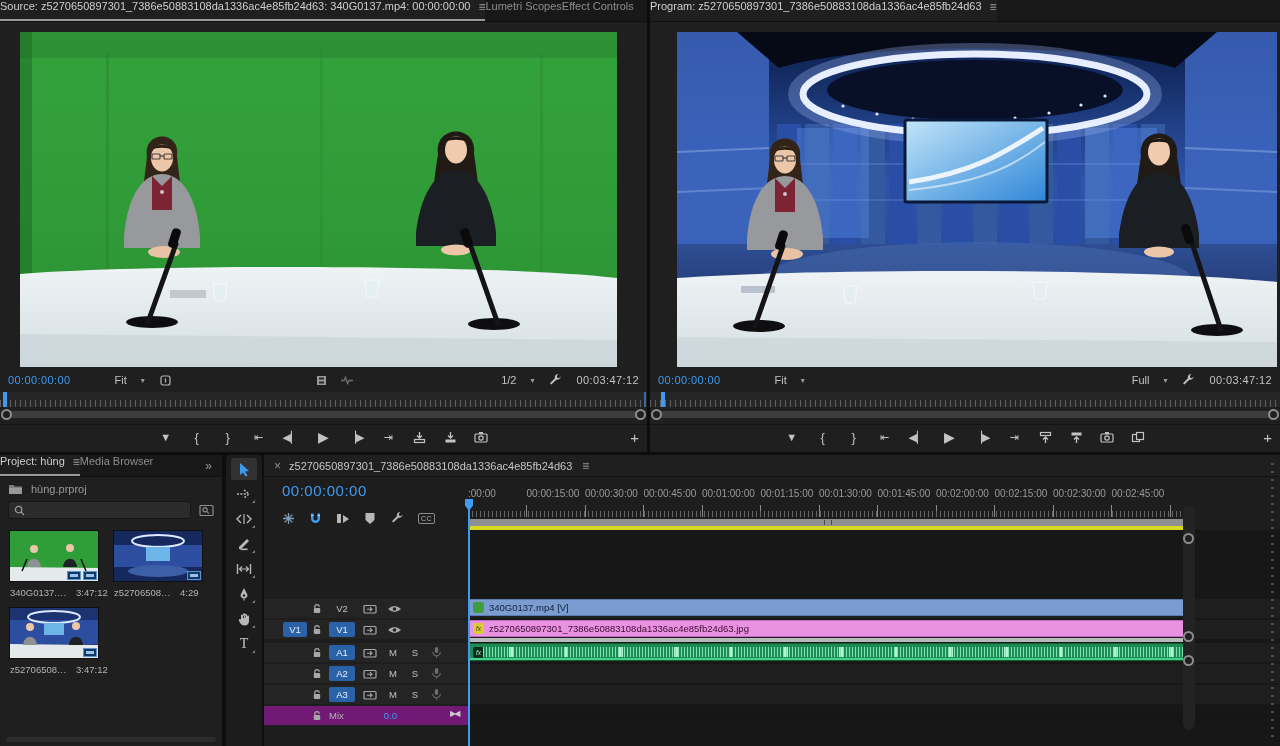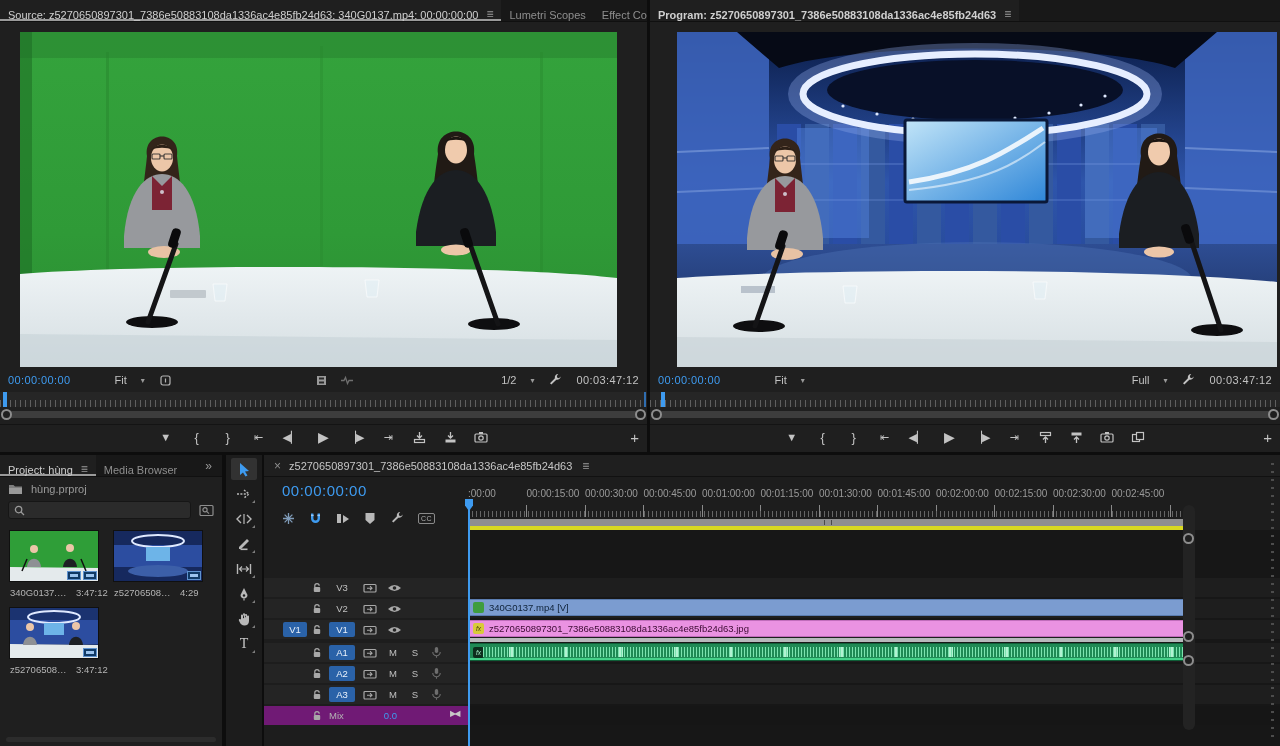--- a/index.html
+++ b/index.html
@@ -2,21 +2,21 @@
 <html><head>
 <meta charset="utf-8">
 <style>
   html,body{margin:0;padding:0;background:#0d0d0d;font-family:"Liberation Sans",sans-serif;}
   .app{position:relative;width:1280px;height:746px;background:#0d0d0d;overflow:hidden;
        -webkit-user-select:none;user-select:none;color:#c8c8c8;}
   .panel{position:absolute;background:#1f1f1f;overflow:hidden;}
   
   .tabbar{height:21px;background:#181818;display:flex;align-items:center;font-size:11px;color:#8e8e8e;
           border-bottom:1px solid #101010;white-space:nowrap;}
-  .tab{padding:0 8px;height:21px;display:flex;align-items:flex-end;gap:6px;cursor:default;}
+  .tab{padding:0 0;height:21px;display:flex;align-items:flex-start;gap:6px;cursor:default;}
   .tab.active{color:#cfcfcf;background:#1f1f1f;box-shadow:inset 0 -2px 0 #9a9a9a;}
   .menu-ic{font-size:12px;color:#9a9a9a;margin-left:2px;}
   .tab-overflow{margin-left:auto;padding:0 10px;color:#9a9a9a;font-size:12px;}
   
   .viewer{position:absolute;background:#151515;}
   .viewer svg{display:block;width:100%;height:100%;}
   .mon-controls{position:absolute;left:0;right:0;top:370px;height:20px;display:flex;align-items:center;
                 font-size:11px;color:#b5b5b5;padding:0 8px;gap:10px;}
   .tc{color:#3e9bf0;letter-spacing:.4px;font-size:11px;}
   .tc.dur{color:#c2c2c2;margin-left:4px;}
@@ -282,21 +282,21 @@
             <rect x="5" y="1" width="4" height="2" fill="#c3c3c3"></rect>
             <circle cx="7" cy="7" r="2.2" fill="none" stroke="#c3c3c3" stroke-width="1.2"></circle>
           </svg>
       </span>
       <span class="plusbtn">+</span>
     </div>
   </section>
 
   <section class="panel" id="program-panel" style="left:650px;top:0;width:630px;height:452px;">
     <div class="tabbar">
-      <div class="tab active" style="box-shadow:none;font-weight:bold;">
+      <div class="tab active" style="box-shadow:none;">
         <span>Program: z5270650897301_7386e50883108da1336ac4e85fb24d63</span>
         <span class="menu-ic">≡</span>
       </div>
     </div>
 
     <div class="viewer" style="left:27px;top:32px;width:600px;height:335px;">
       <svg viewBox="0 0 600 335" preserveAspectRatio="none">
         <defs>
           <linearGradient id="sky" x1="0" y1="0" x2="0" y2="1">
             <stop offset="0" stop-color="#0a1c47"></stop>
@@ -695,45 +695,20 @@
       </div>
       <div class="ticks"></div>
     </div>
 
     <div class="lanes-bg"></div>
     <div class="workbar">
         <span class="grip"></span>
       </div>
     <div class="yellowbar"></div>
 
-    <div class="trow" style="top:123px;">
-      <div class="lane"></div>
-      <div class="head">
-        <span class="patchslot"></span>
-        <span class="ic lockic">
-            <svg width="12" height="12" viewBox="0 0 12 12">
-              <path d="M3.8 5V3.8a2.2 2.2 0 0 1 4.4 0" fill="none" stroke="#a8a8a8" stroke-width="1.2"></path>
-              <rect x="2.8" y="5" width="6.4" height="5" rx="1" fill="#a8a8a8"></rect>
-            </svg>
-          </span>
-        <span class="namebox">V3</span>
-        <span class="ic syncic">
-            <svg width="14" height="12" viewBox="0 0 14 12">
-              <rect x="1" y="2.5" width="12" height="7.5" rx="1" fill="none" stroke="#a8a8a8" stroke-width="1.2"></rect>
-              <path d="M4 6.2h5M7 4.2l2 2-2 2" fill="none" stroke="#a8a8a8" stroke-width="1.1"></path>
-            </svg>
-          </span>
-        <span class="ic eyeic">
-            <svg width="15" height="10" viewBox="0 0 15 10">
-              <path d="M1 5q6.5-6 13 0Q7.5 11 1 5Z" fill="#a8a8a8"></path>
-              <circle cx="7.5" cy="5" r="1.8" fill="#242424"></circle>
-            </svg>
-          </span>
-      </div>
-    </div>
     <div class="trow" style="top:144px;">
       <div class="lane"></div>
       <div class="head">
         <span class="patchslot"></span>
         <span class="ic lockic">
             <svg width="12" height="12" viewBox="0 0 12 12">
               <path d="M3.8 5V3.8a2.2 2.2 0 0 1 4.4 0" fill="none" stroke="#a8a8a8" stroke-width="1.2"></path>
               <rect x="2.8" y="5" width="6.4" height="5" rx="1" fill="#a8a8a8"></rect>
             </svg>
           </span>

